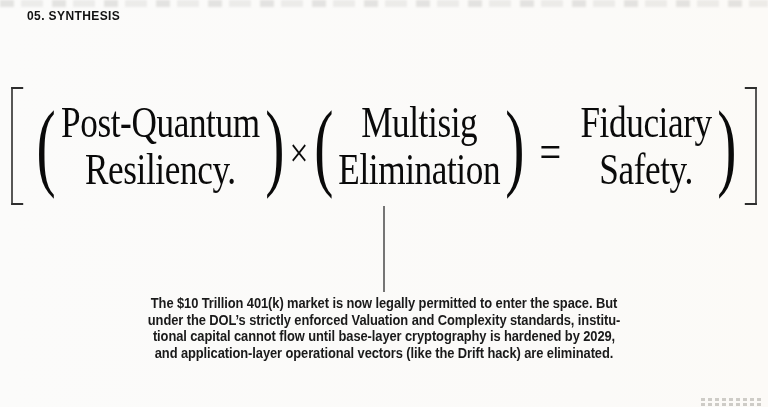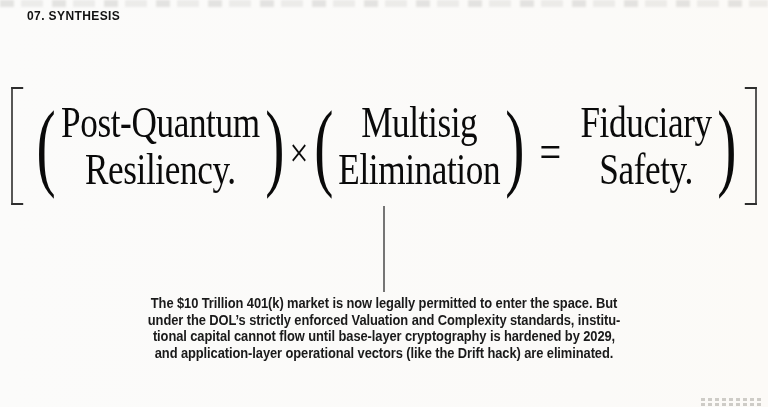--- a/index.html
+++ b/index.html
@@ -73,21 +73,21 @@
     filter: blur(0.4px);
   }
 </style>
 </head>
 <body>
 
 <div class="page">
 
   <div class="top-strip"></div>
 
-  <div class="section-label">07. SYNTHESIS</div>
+  <div class="section-label">05. SYNTHESIS</div>
 
   <div class="formula">
     <div class="bracket left"></div>
 
     <span class="paren">(</span>
     <div class="stack">
       <span>Post-Quantum</span>
       <span>Resiliency.</span>
     </div>
     <span class="paren">)</span>

